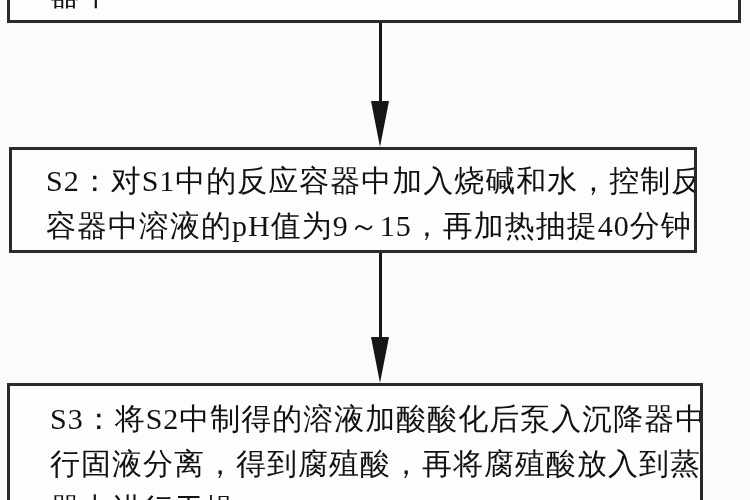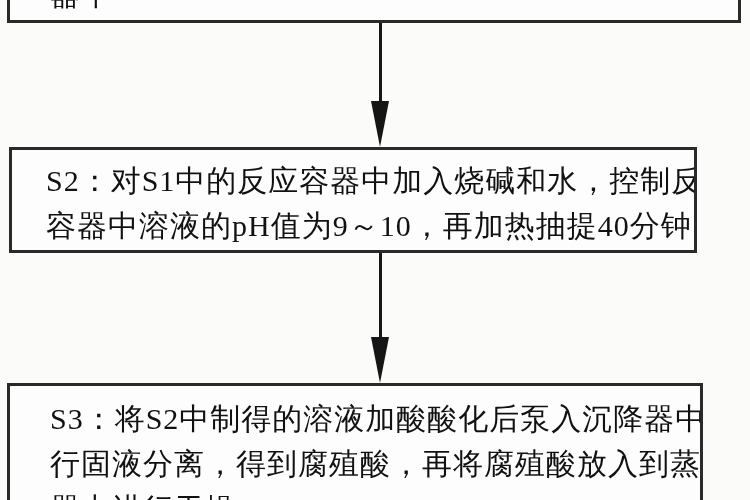--- a/index.html
+++ b/index.html
@@ -82,21 +82,21 @@
 
   <div id="box-s1" class="flow-box">
     <div class="partial-line">器中</div>
   </div>
 
   <div id="arrow1-line" class="arrow-line"></div>
   <div id="arrow1-head" class="arrow-head"></div>
 
   <div id="box-s2" class="flow-box">
     <div class="box-line">S2：对S1中的反应容器中加入烧碱和水，控制反应</div>
-    <div class="box-line">容器中溶液的pH值为9～10，再加热抽提40分钟</div>
+    <div class="box-line">容器中溶液的pH值为9～15，再加热抽提40分钟</div>
   </div>
 
   <div id="arrow2-line" class="arrow-line"></div>
   <div id="arrow2-head" class="arrow-head"></div>
 
   <div id="box-s3" class="flow-box">
     <div class="box-line">S3：将S2中制得的溶液加酸酸化后泵入沉降器中进</div>
     <div class="box-line">行固液分离，得到腐殖酸，再将腐殖酸放入到蒸发</div>
     <div class="box-line">器中进行干燥</div>
   </div>

